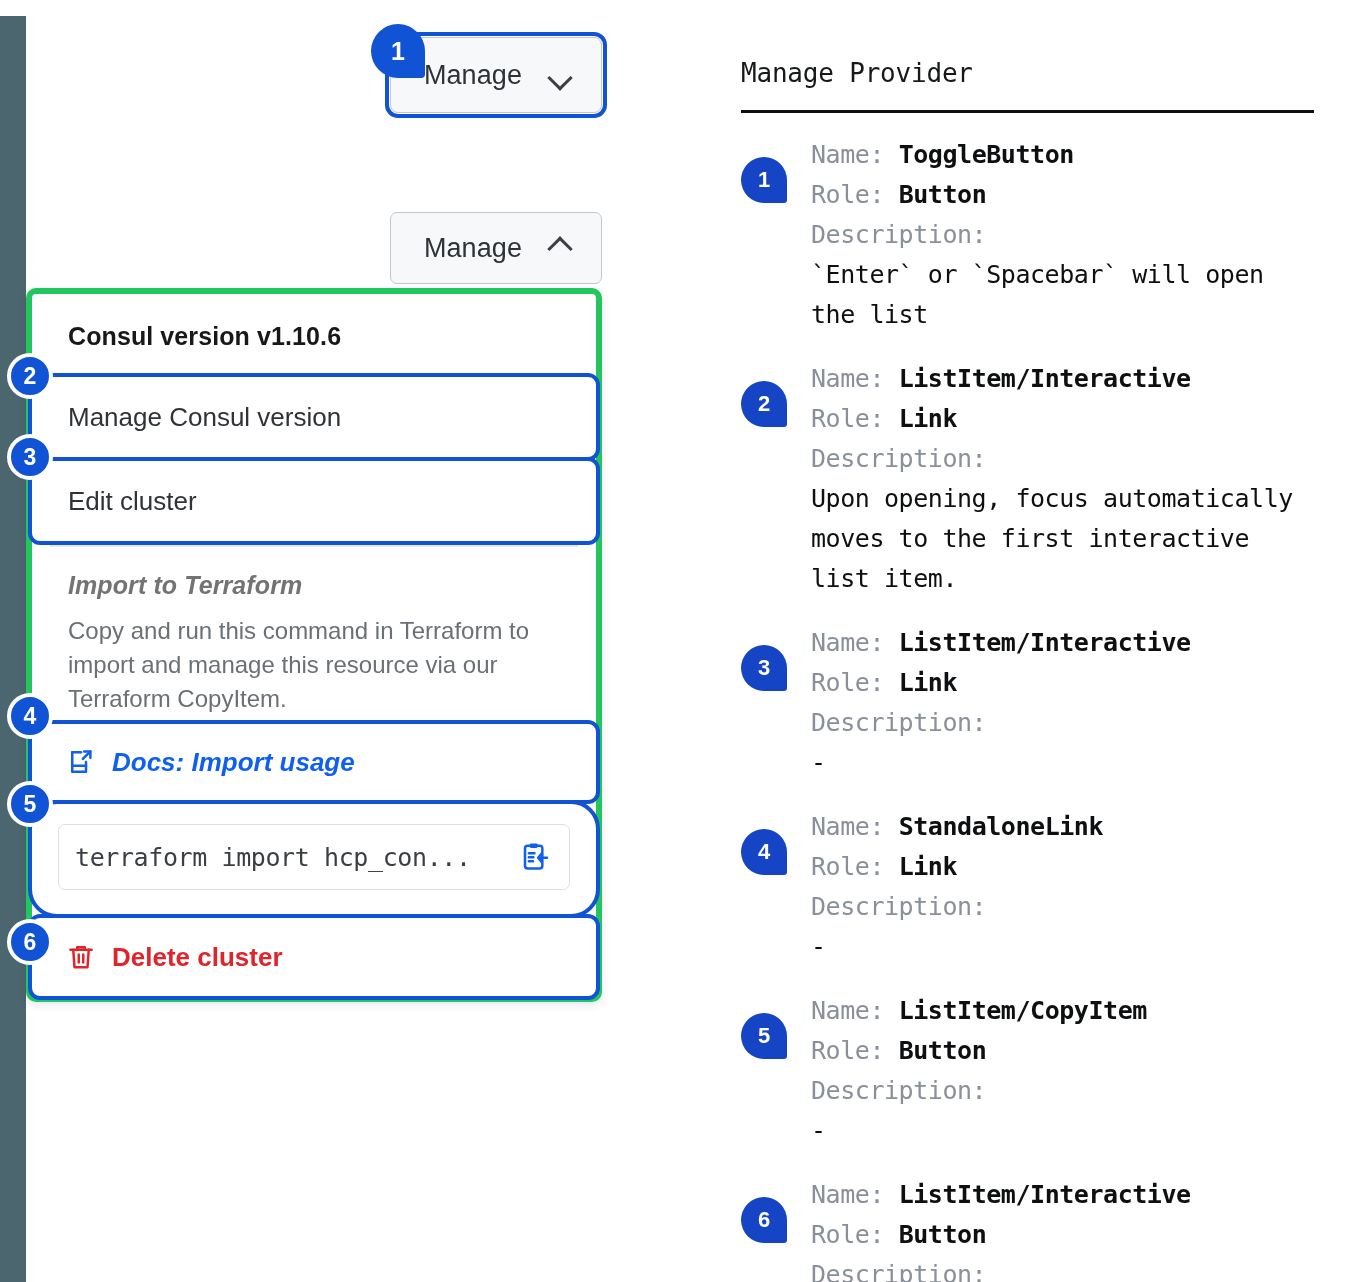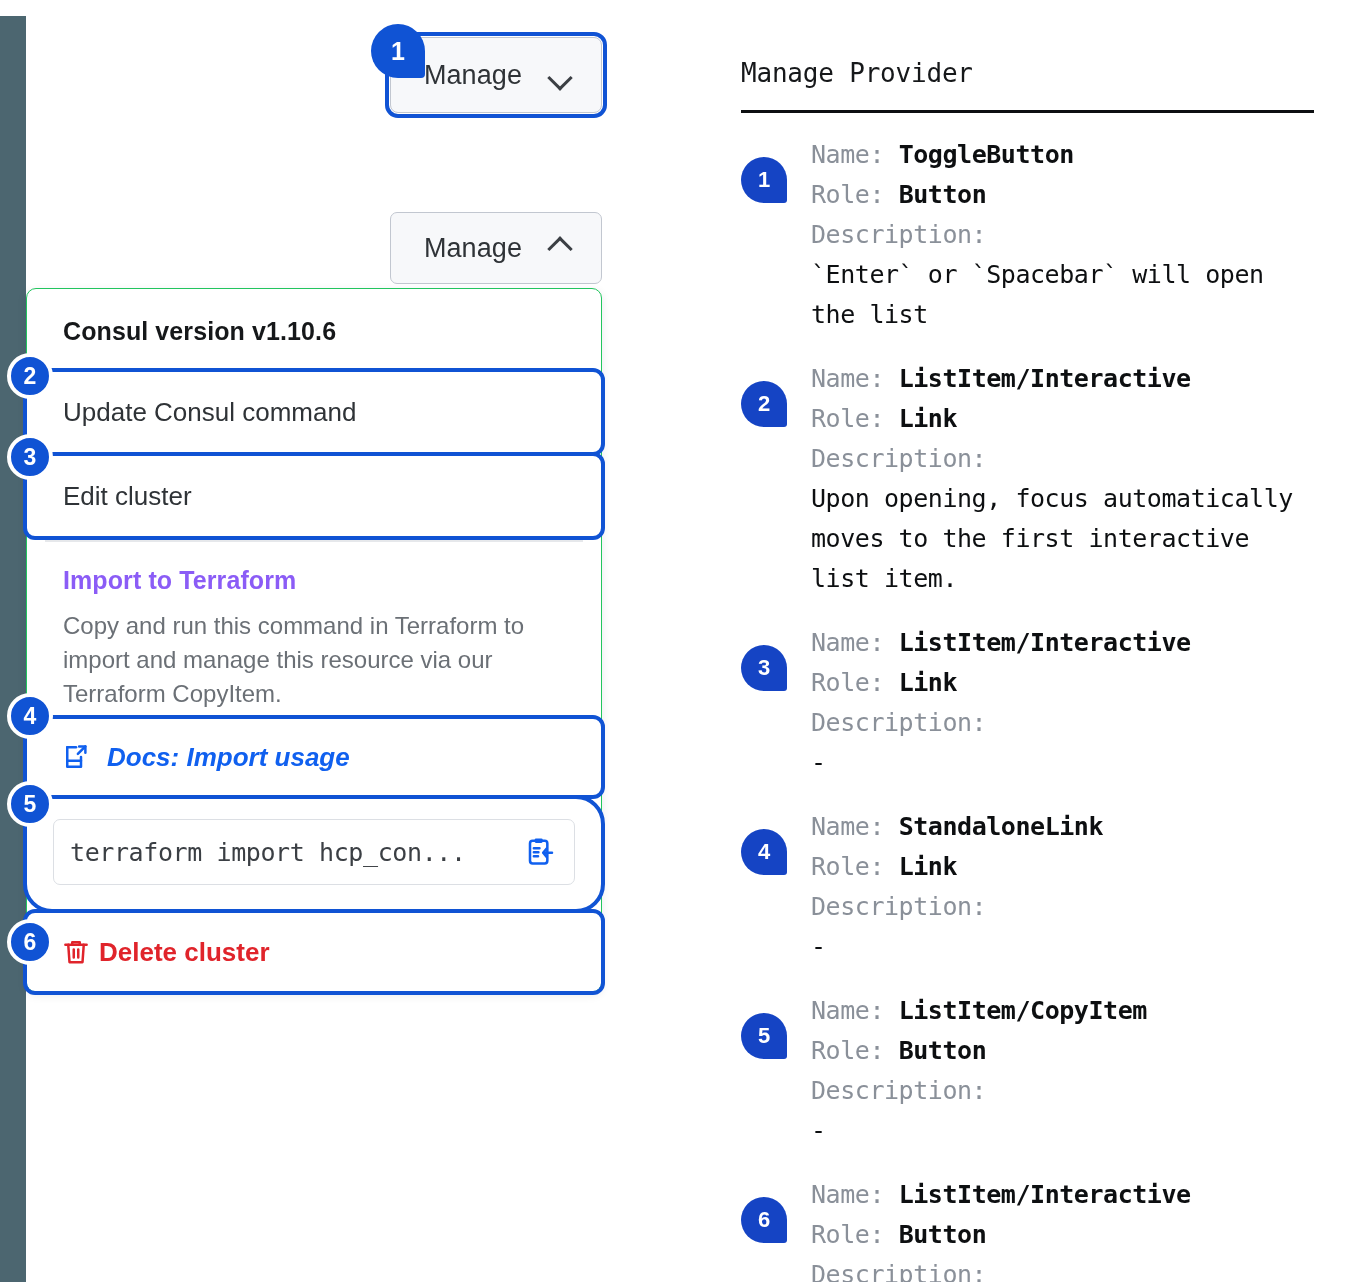--- a/index.html
+++ b/index.html
@@ -84,21 +84,21 @@
     transform: rotate(225deg);
   }
 
   
   .dropdown {
     position: absolute;
     left: 26px;
     top: 272px;
     width: 576px;
     background: #ffffff;
-    border: 1px solid #22c55e;
+    border: 6px solid #22c55e;
     border-radius: 10px;
     box-shadow: 0 3px 10px rgba(20,30,45,.10);
   }
 
   .dd-section-title {
     font-size: 25px;
     font-weight: bold;
     color: #16181a;
     padding: 28px 0 26px 36px;
     letter-spacing: .1px;
@@ -127,23 +127,24 @@
     background: #e6e8eb;
     margin: 4px 18px 0 18px;
   }
 
   .dd-block {
     padding: 24px 36px 8px 36px;
   }
   .dd-block h4 {
     font-size: 25px;
     font-weight: bold;
-    color: #8b5cf6;
+    color: #737373;
     margin-bottom: 14px;
     letter-spacing: .1px;
+    font-style: italic;
   }
   .dd-block p {
     font-size: 24px;
     color: #6b7076;
     line-height: 1.42;
   }
 
   .dd-link-row {
     display: flex;
     align-items: center;
@@ -175,21 +176,21 @@
   .copy-text {
     font-family: "DejaVu Sans Mono", monospace;
     font-size: 25px;
     color: #3b3f44;
     letter-spacing: -0.4px;
   }
 
   .delete-row {
     display: flex;
     align-items: center;
-    gap: 8px;
+    gap: 16px;
     padding: 20px 0 20px 34px;
     height: 78px;
   }
   .delete-text {
     font-size: 26px;
     color: #e0242b;
     font-weight: bold;
   }
 
   
@@ -305,21 +306,21 @@
     <div class="manage-btn manage-btn-2">
       <span class="manage-label">Manage</span>
       <span class="chev up"></span>
     </div>
 
     <div class="dropdown">
 
       <div class="dd-section-title">Consul version v1.10.6</div>
 
       <div class="dd-item hl">
-        <span>Update Consul command</span>
+        <span>Manage Consul version</span>
       </div>
 
       <div class="dd-item hl" style="margin-top:4px;text-align:center;">
         <span>Edit cluster</span>
       </div>
 
       <div class="dd-divider"></div>
 
       <div class="dd-block">
         <h4>Import to Terraform</h4>

